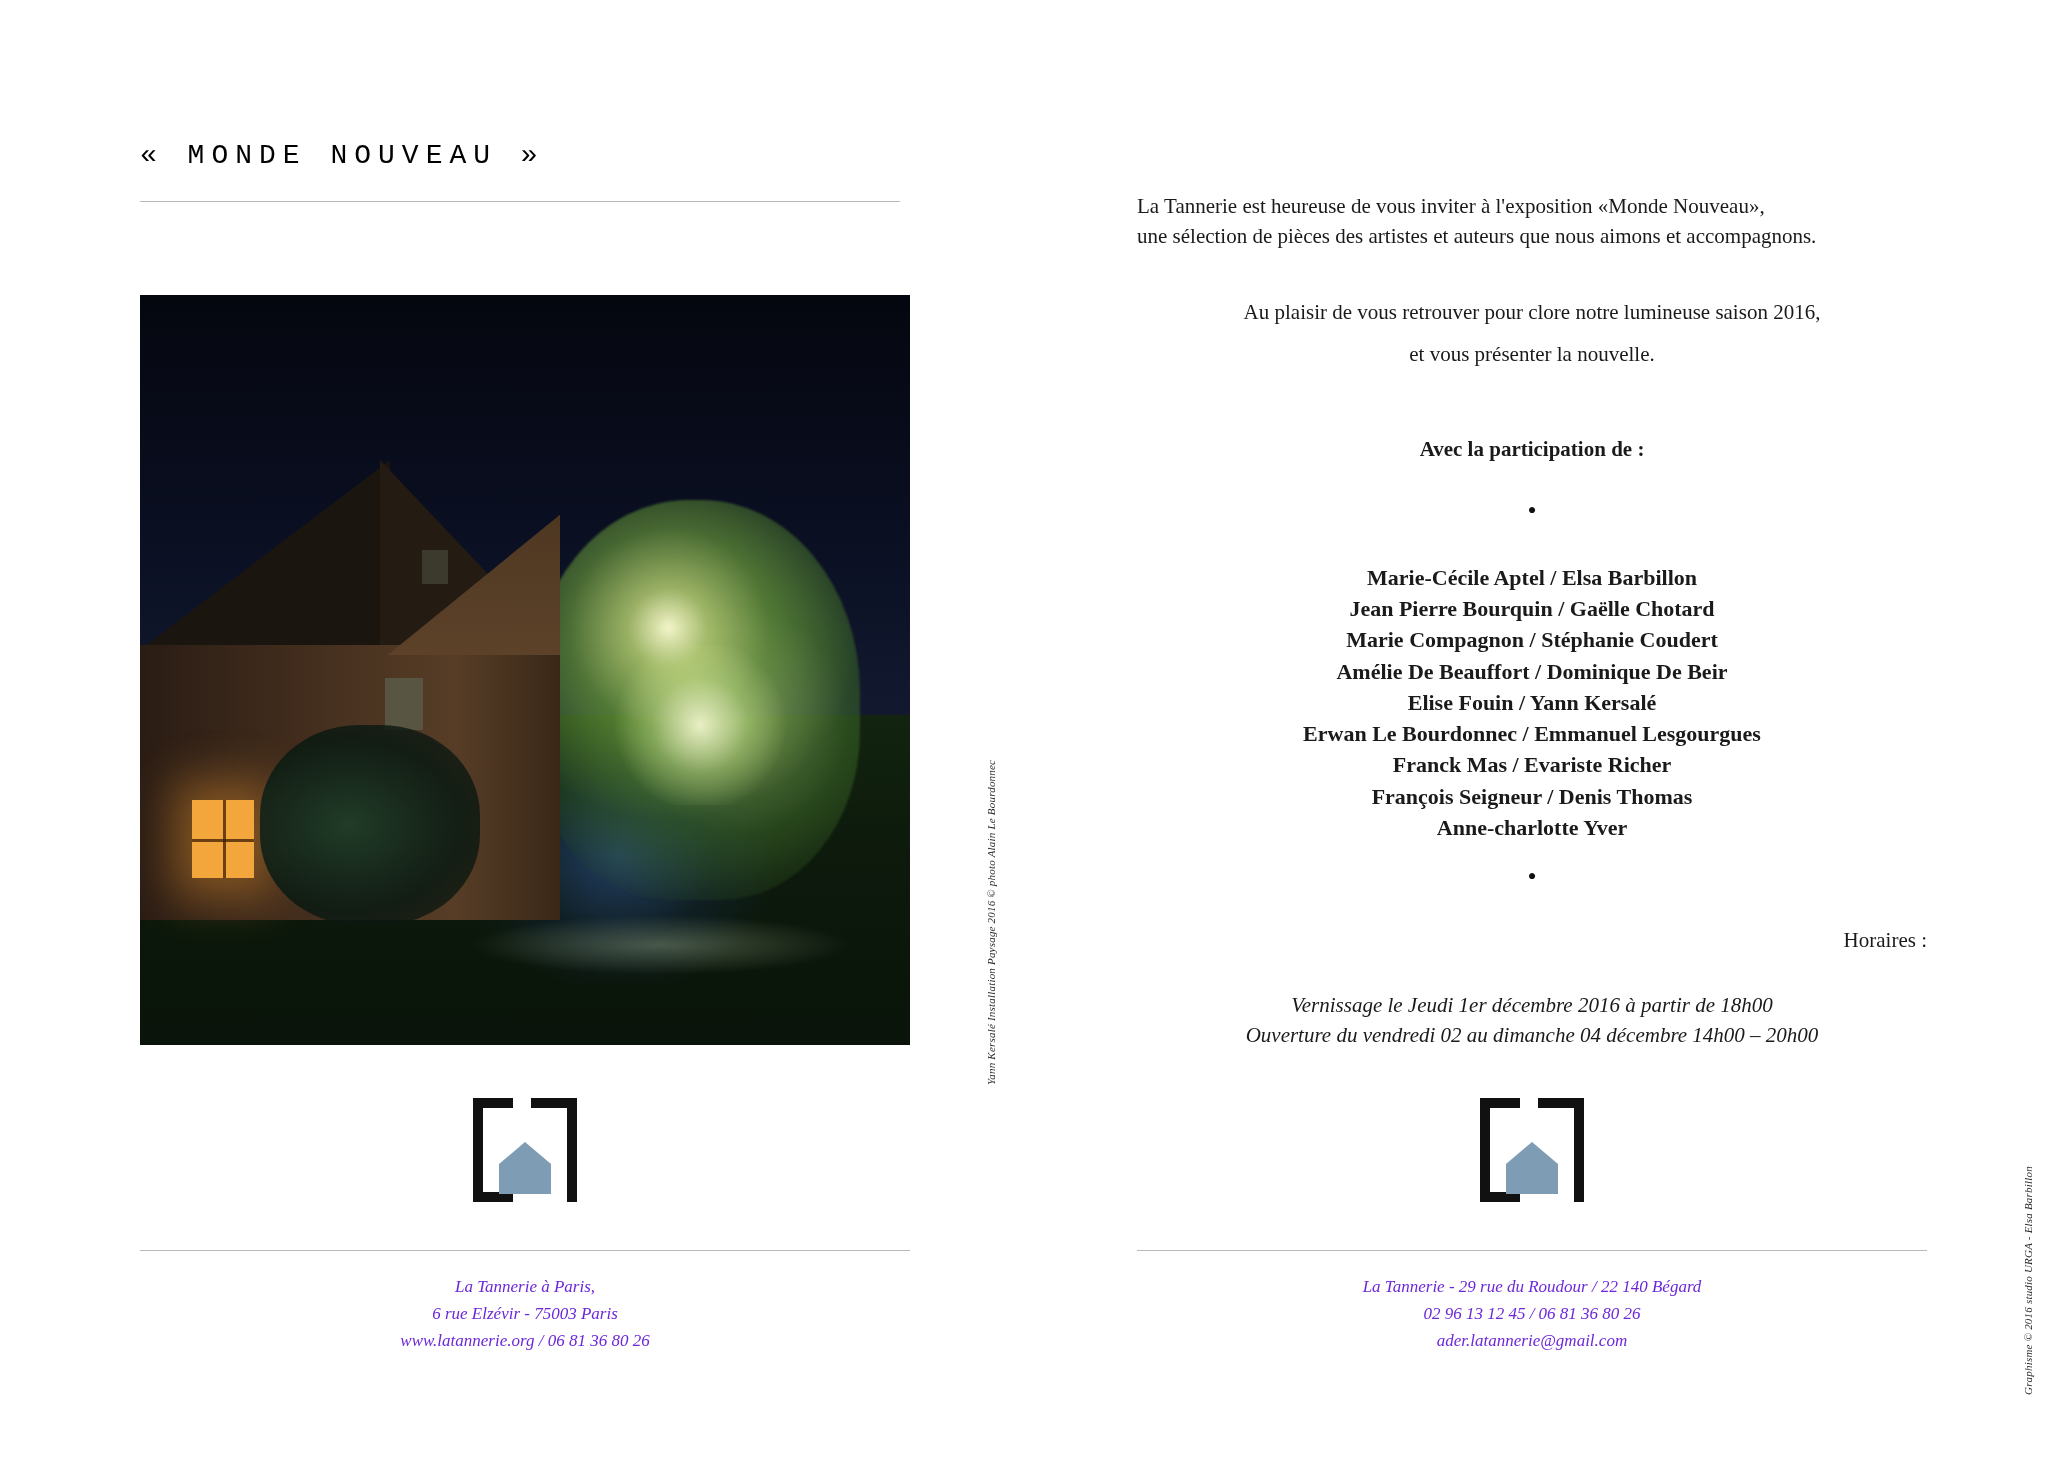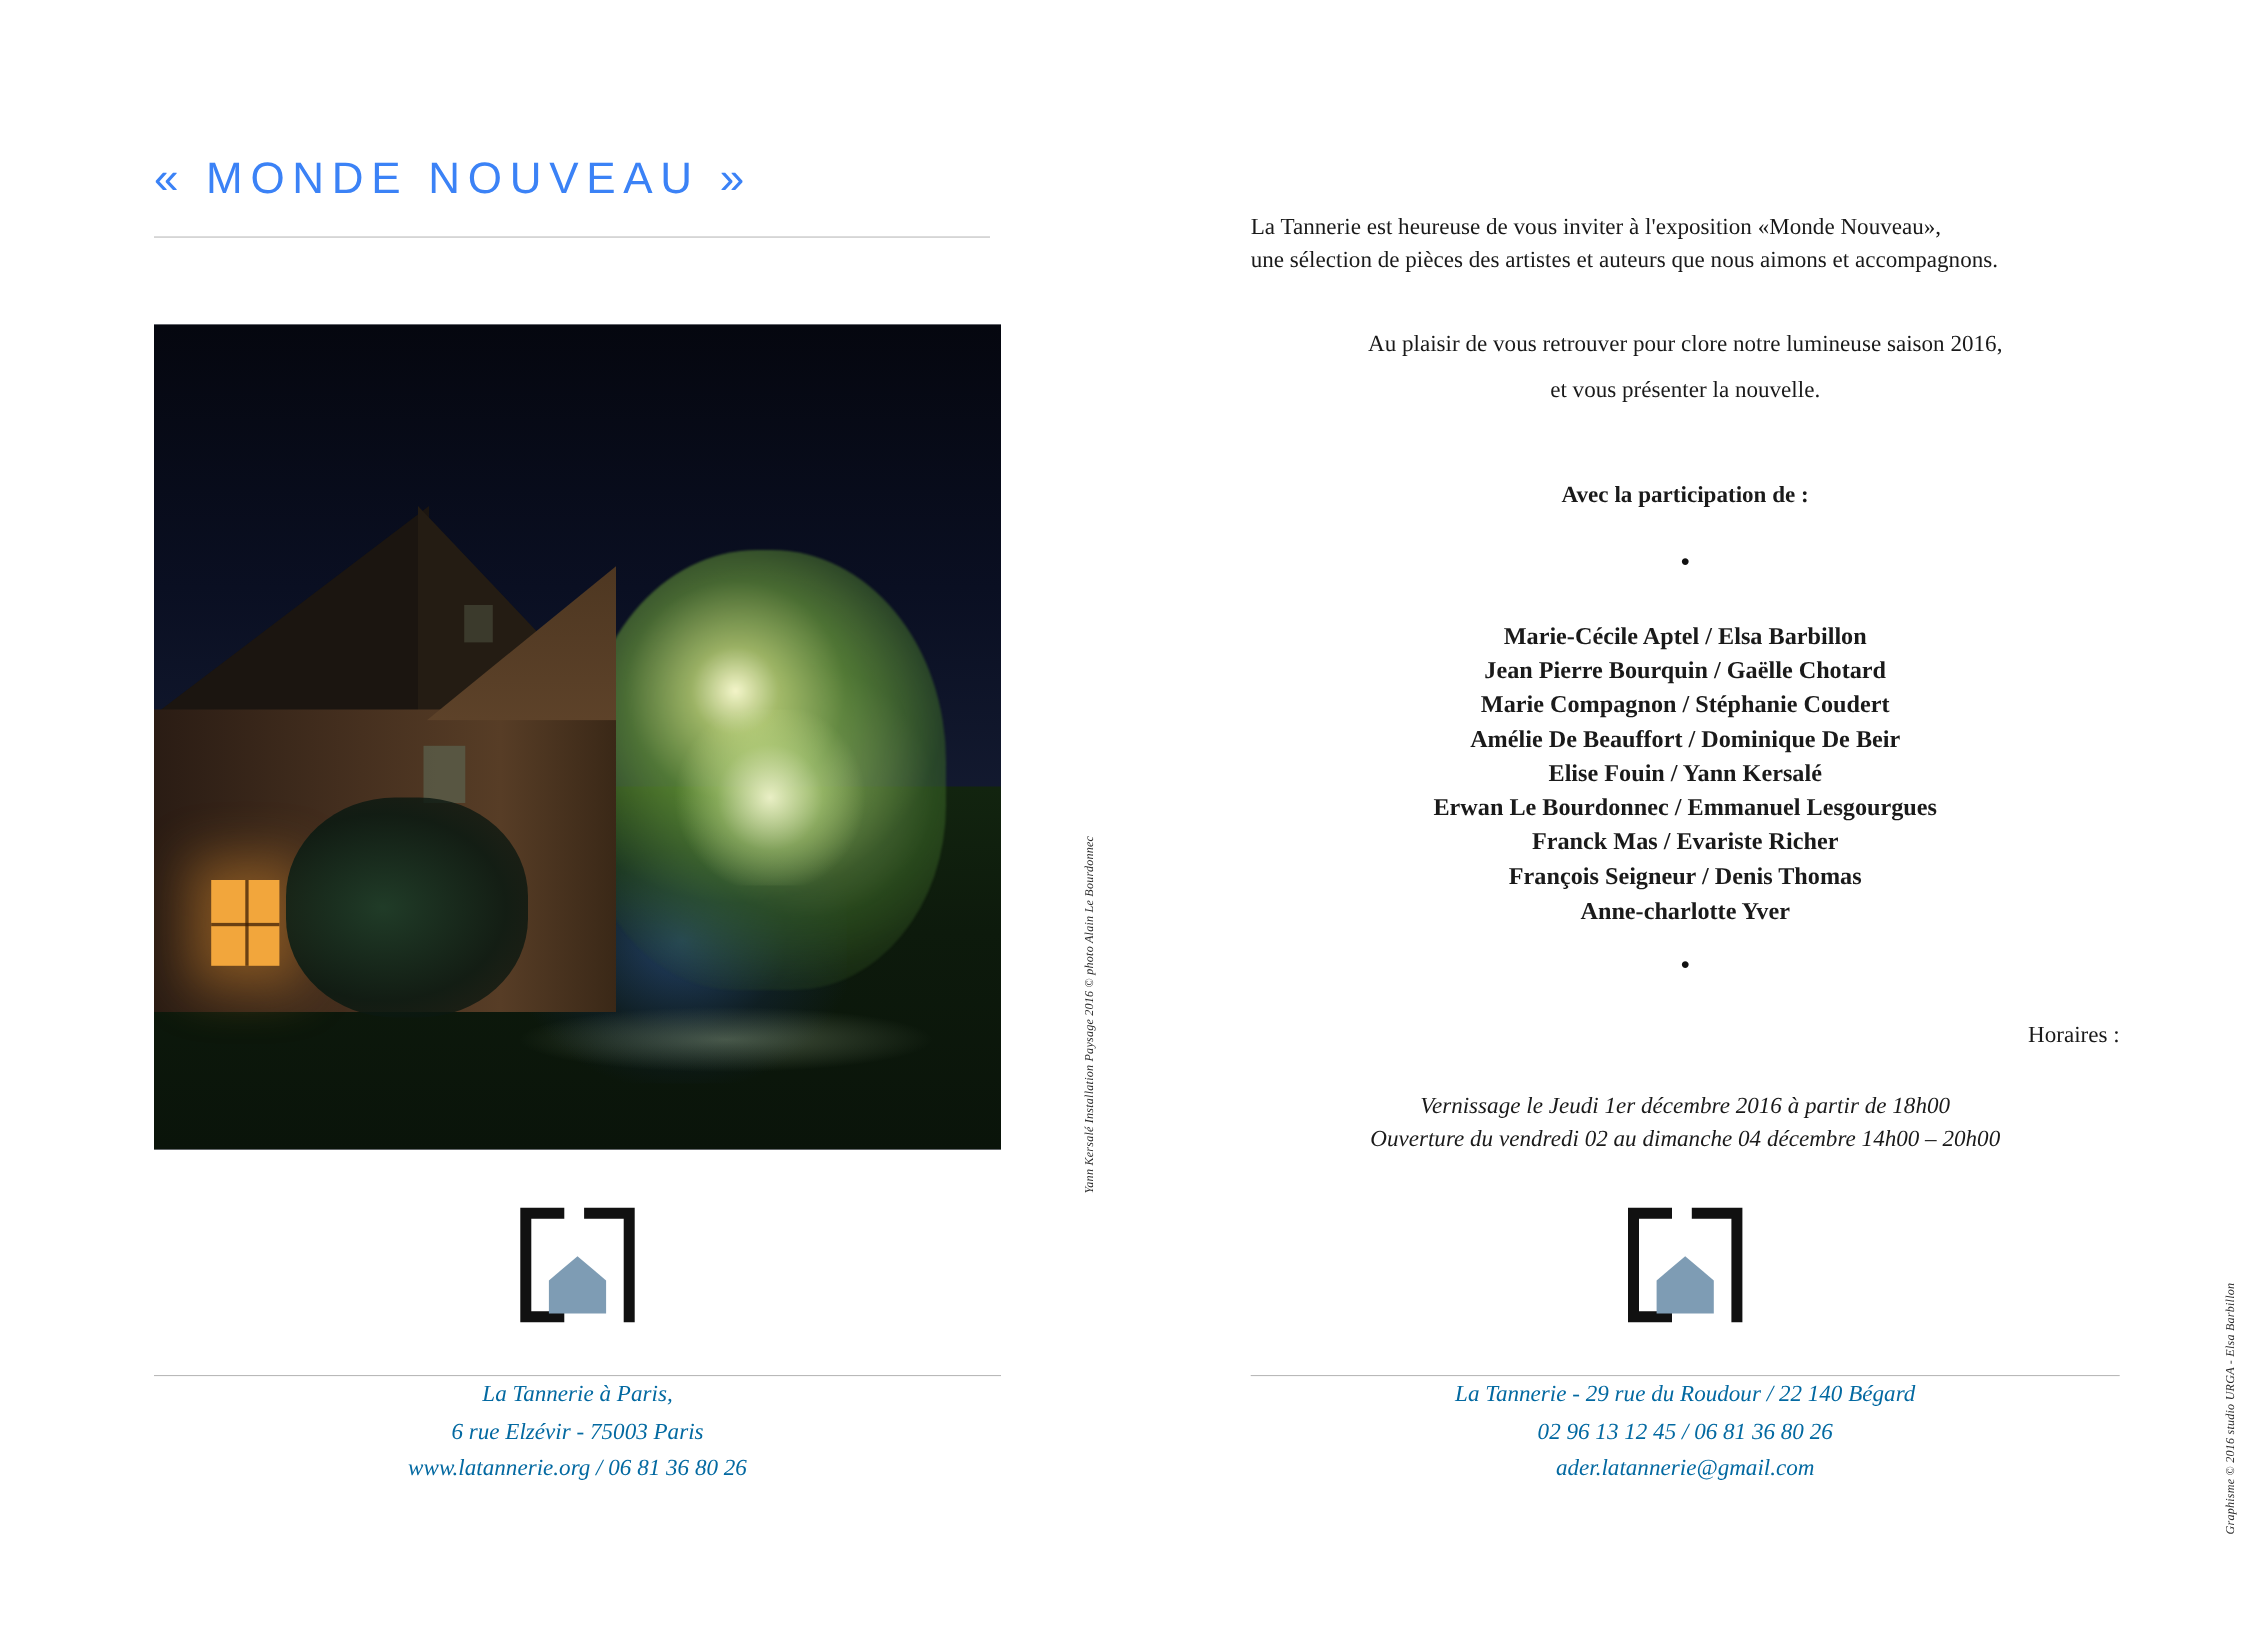--- a/index.html
+++ b/index.html
@@ -29,24 +29,24 @@
     width: 980px;
     height: 1483px;
   }
   .title-block {
     position: absolute;
     left: 140px;
     top: 140px;
     width: 760px;
   }
   .exhibition-title {
-    font-family: Liberation Sans, sans-serif;
-    font-size: 40px;
+    font-family: Liberation Mono, monospace;
+    font-size: 28px;
     letter-spacing: 7px;
-    color: #3b82f6;
+    color: #000000;
     font-weight: 400;
     white-space: nowrap;
   }
   .title-rule {
     margin-top: 30px;
     border-top: 1px solid #b9b9b9;
     width: 760px;
   }
 
   .photo-frame {
@@ -186,25 +186,26 @@
     position: absolute;
     left: 140px;
     top: 1250px;
     width: 770px;
   }
   .footer-rule {
     border-top: 1px solid #b9b9b9;
     width: 100%;
   }
   .footer-text {
+    margin-top: 22px;
     text-align: center;
     font-style: italic;
-    font-size: 21px;
+    font-size: 17px;
     line-height: 1.6;
-    color: #0369a1;
+    color: #6d28d9;
   }
 
   
   .spine-credit {
     position: absolute;
     left: 985px;
     top: 1085px;
     transform-origin: left top;
     transform: rotate(-90deg);
     font-size: 11px;

